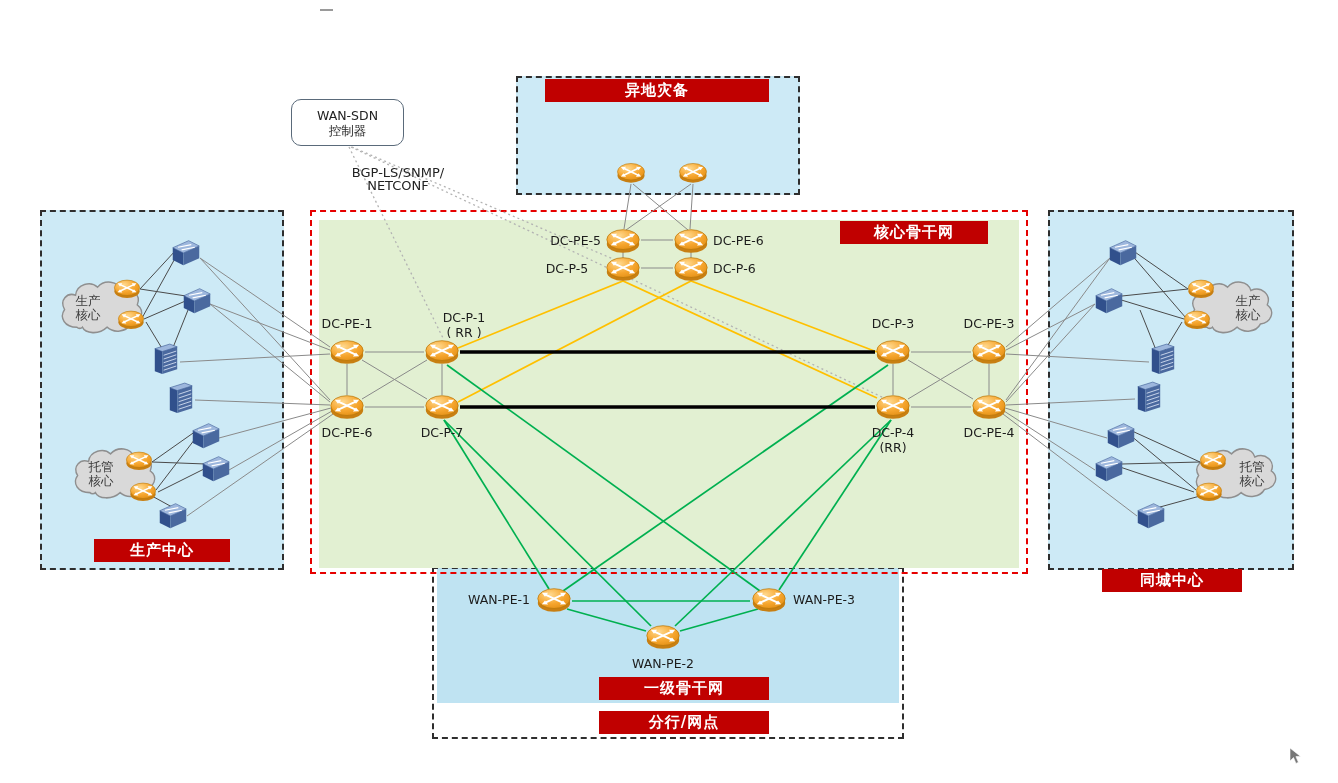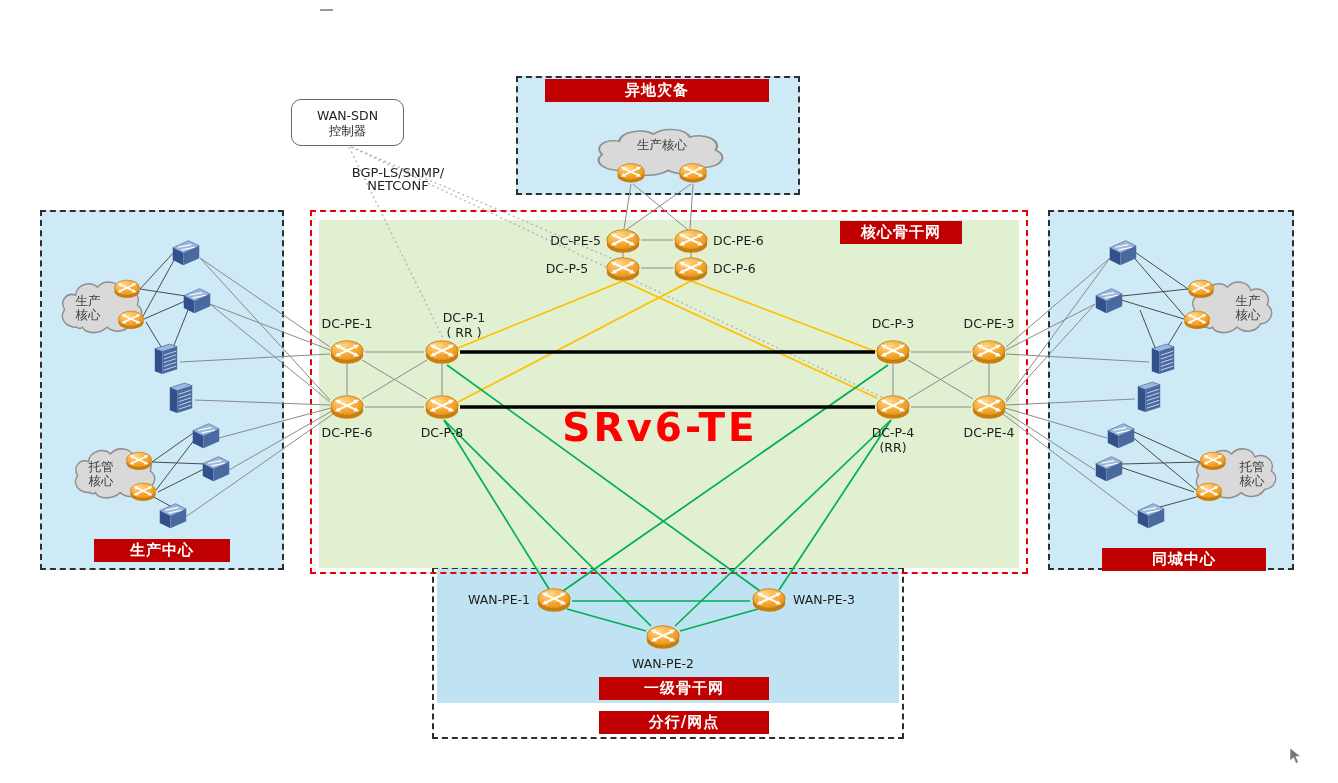--- a/index.html
+++ b/index.html
@@ -111,26 +111,20 @@
 
   <div class="region" style="left:437px;top:565px;width:462px;height:138px;background:var(--bottom-fill-blue,#bfe3f2)"></div>
   <div class="region dashed-black" style="left:432px;top:567px;width:472px;height:172px"></div>
   <div class="region fill-blue dashed-black" style="left:40px;top:210px;width:244px;height:360px"></div>
   <div class="region fill-blue dashed-black" style="left:1048px;top:210px;width:246px;height:360px"></div>
   <div class="region fill-blue dashed-black" style="left:516px;top:76px;width:284px;height:119px"></div>
   <div class="region" id="core-box" style="left:310px;top:210px;width:718px;height:364px">
     <div id="core-fill"></div>
   </div>
 
-  <div class="cloud" style="left:587px;top:124px;width:150px;height:58px">
-    <svg viewBox="0 0 140 80" preserveAspectRatio="none">
-        <use href="#sym-cloud"></use>
-      </svg>
-    <div class="cloud-text shift-up">生产核心</div>
-  </div>
   <div class="cloud" style="left:55px;top:276px;width:96px;height:64px">
     <svg viewBox="0 0 140 80" preserveAspectRatio="none">
         <use href="#sym-cloud"></use>
       </svg>
     <div class="cloud-text shift-left">
       <div>生产</div>
       <div>核心</div>
     </div>
   </div>
   <div class="cloud" style="left:68px;top:443px;width:96px;height:62px">
@@ -460,47 +454,46 @@
 
   <div class="nlabel" style="left:300px;top:316px;width:94px;text-align:center">DC-PE-1</div>
   <div class="nlabel" style="left:420px;top:310px;width:88px;text-align:center">
     <div>DC-P-1</div>
     <div>( RR )</div>
   </div>
   <div class="nlabel" style="left:846px;top:316px;width:94px;text-align:center">DC-P-3</div>
   <div class="nlabel" style="left:942px;top:316px;width:94px;text-align:center">DC-PE-3</div>
 
   <div class="nlabel" style="left:300px;top:425px;width:94px;text-align:center">DC-PE-6</div>
-  <div class="nlabel" style="left:395px;top:425px;width:94px;text-align:center">DC-P-8</div>
+  <div class="nlabel" style="left:395px;top:425px;width:94px;text-align:center">DC-P-7</div>
   <div class="nlabel" style="left:846px;top:425px;width:94px;text-align:center">
     <div>DC-P-4</div>
     <div>(RR)</div>
   </div>
   <div class="nlabel" style="left:942px;top:425px;width:94px;text-align:center">DC-PE-4</div>
 
   <div class="nlabel" style="left:452px;top:592px;width:78px;text-align:right">WAN-PE-1</div>
   <div class="nlabel" style="left:793px;top:592px;width:82px">WAN-PE-3</div>
   <div class="nlabel" style="left:616px;top:656px;width:94px;text-align:center">WAN-PE-2</div>
 
   <div class="banner" style="left:545px;top:79px;width:224px">异地灾备</div>
-  <div class="banner" style="left:840px;top:221px;width:122px">核心骨干网</div>
+  <div class="banner" style="left:840px;top:221px;width:148px">核心骨干网</div>
   <div class="banner" style="left:94px;top:539px;width:136px">生产中心</div>
-  <div class="banner" style="left:1102px;top:548px;width:164px">同城中心</div>
+  <div class="banner" style="left:1102px;top:569px;width:140px">同城中心</div>
   <div class="banner" style="left:599px;top:677px;width:170px">一级骨干网</div>
   <div class="banner" style="left:599px;top:711px;width:170px">分行/网点</div>
 
   <div id="controller-box">
     <div>WAN-SDN</div>
     <div>控制器</div>
   </div>
   <div id="protocol-label">
     <div>BGP-LS/SNMP/</div>
     <div>NETCONF</div>
   </div>
 
-  <div class="te" style="left:520px;top:406px;width:280px">SRv6-TE</div>
 
   <div id="stray-mark"></div>
   <div id="cursor"><svg viewBox="0 0 16 16" width="16" height="16">
         <use href="#sym-cursor"></use>
       </svg></div>
 
 </div>
 
 </body></html>

